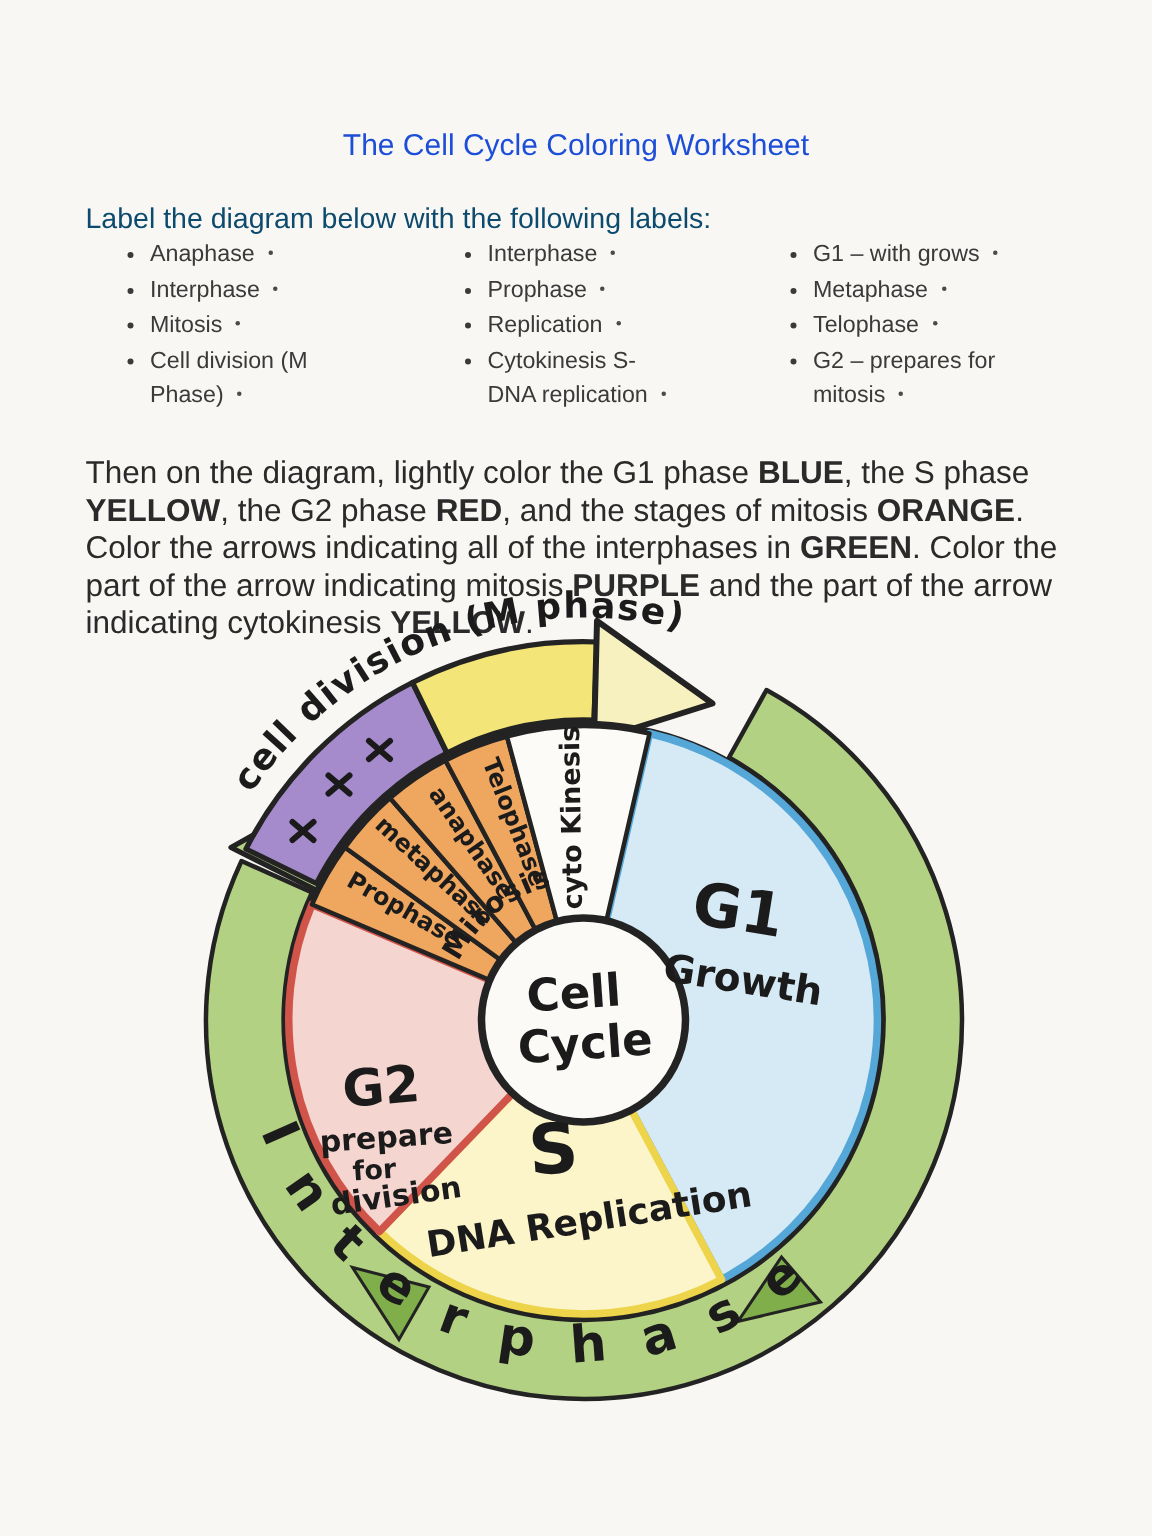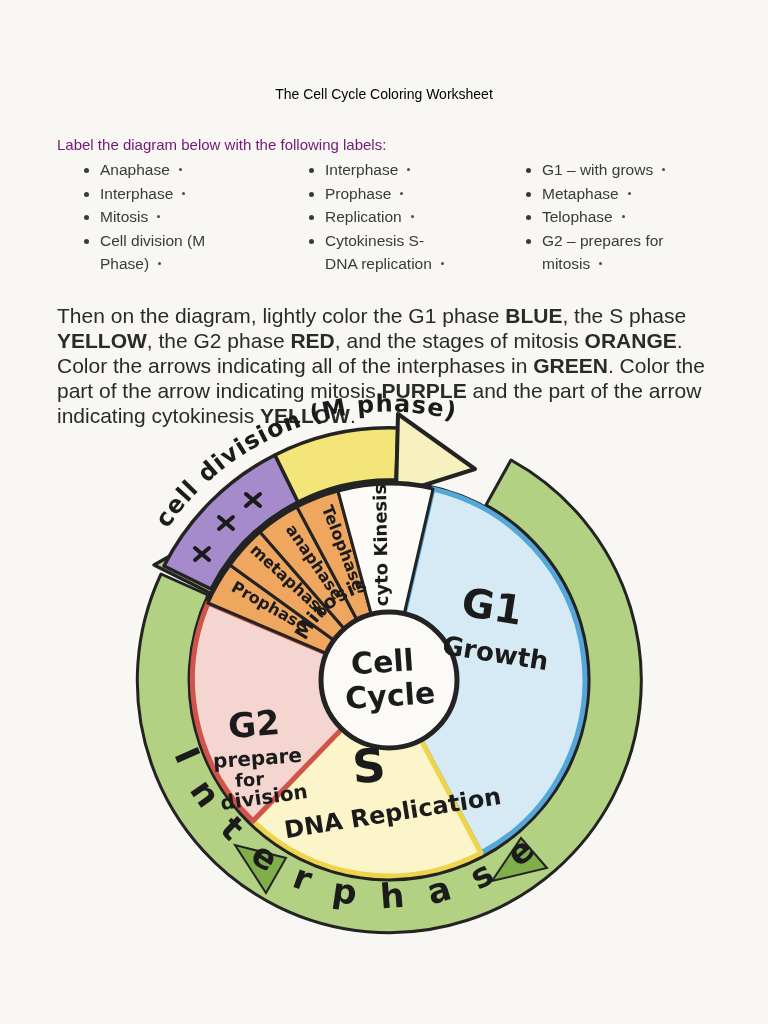--- a/index.html
+++ b/index.html
@@ -1,20 +1,20 @@
 <!DOCTYPE html>
 <html><head>
 <meta charset="utf-8">
 <style>
   html,body { margin:0; padding:0; background:#e8e6e2; }
   .page { position:relative; width:768px; height:1024px; margin:0 auto; background:#f8f7f4;
           font-family:"Liberation Sans", sans-serif; color:#2c2c2c; overflow:hidden; }
   .title { position:absolute; top:86px; left:0; width:100%; text-align:center;
-           font-size:14px; color:#000000; }
-  .instruction { position:absolute; top:136px; left:57px; font-size:15px; color:#701a75; }
+           font-size:20px; color:#1d4ed8; }
+  .instruction { position:absolute; top:136px; left:57px; font-size:19px; color:#0c4a6e; }
   .col { position:absolute; top:158px; }
   .col ul { margin:0; padding-left:22px; }
   .col li { font-size:15.5px; line-height:23.5px; color:#3a3a3a; }
   .col li::after { content:""; display:inline-block; width:3px; height:3px; background:#4a4a4a;
                    border-radius:50%; margin-left:9px; vertical-align:4px; }
   .col1 { left:78px; } .col1 ul { width:140px; }
   .col2 { left:303px; } .col2 ul { width:124px; }
   .col3 { left:520px; } .col3 ul { width:128px; }
   .para { position:absolute; top:303px; left:57px; width:658px; font-size:21px;
           line-height:25px; color:#2a2a2a; }

